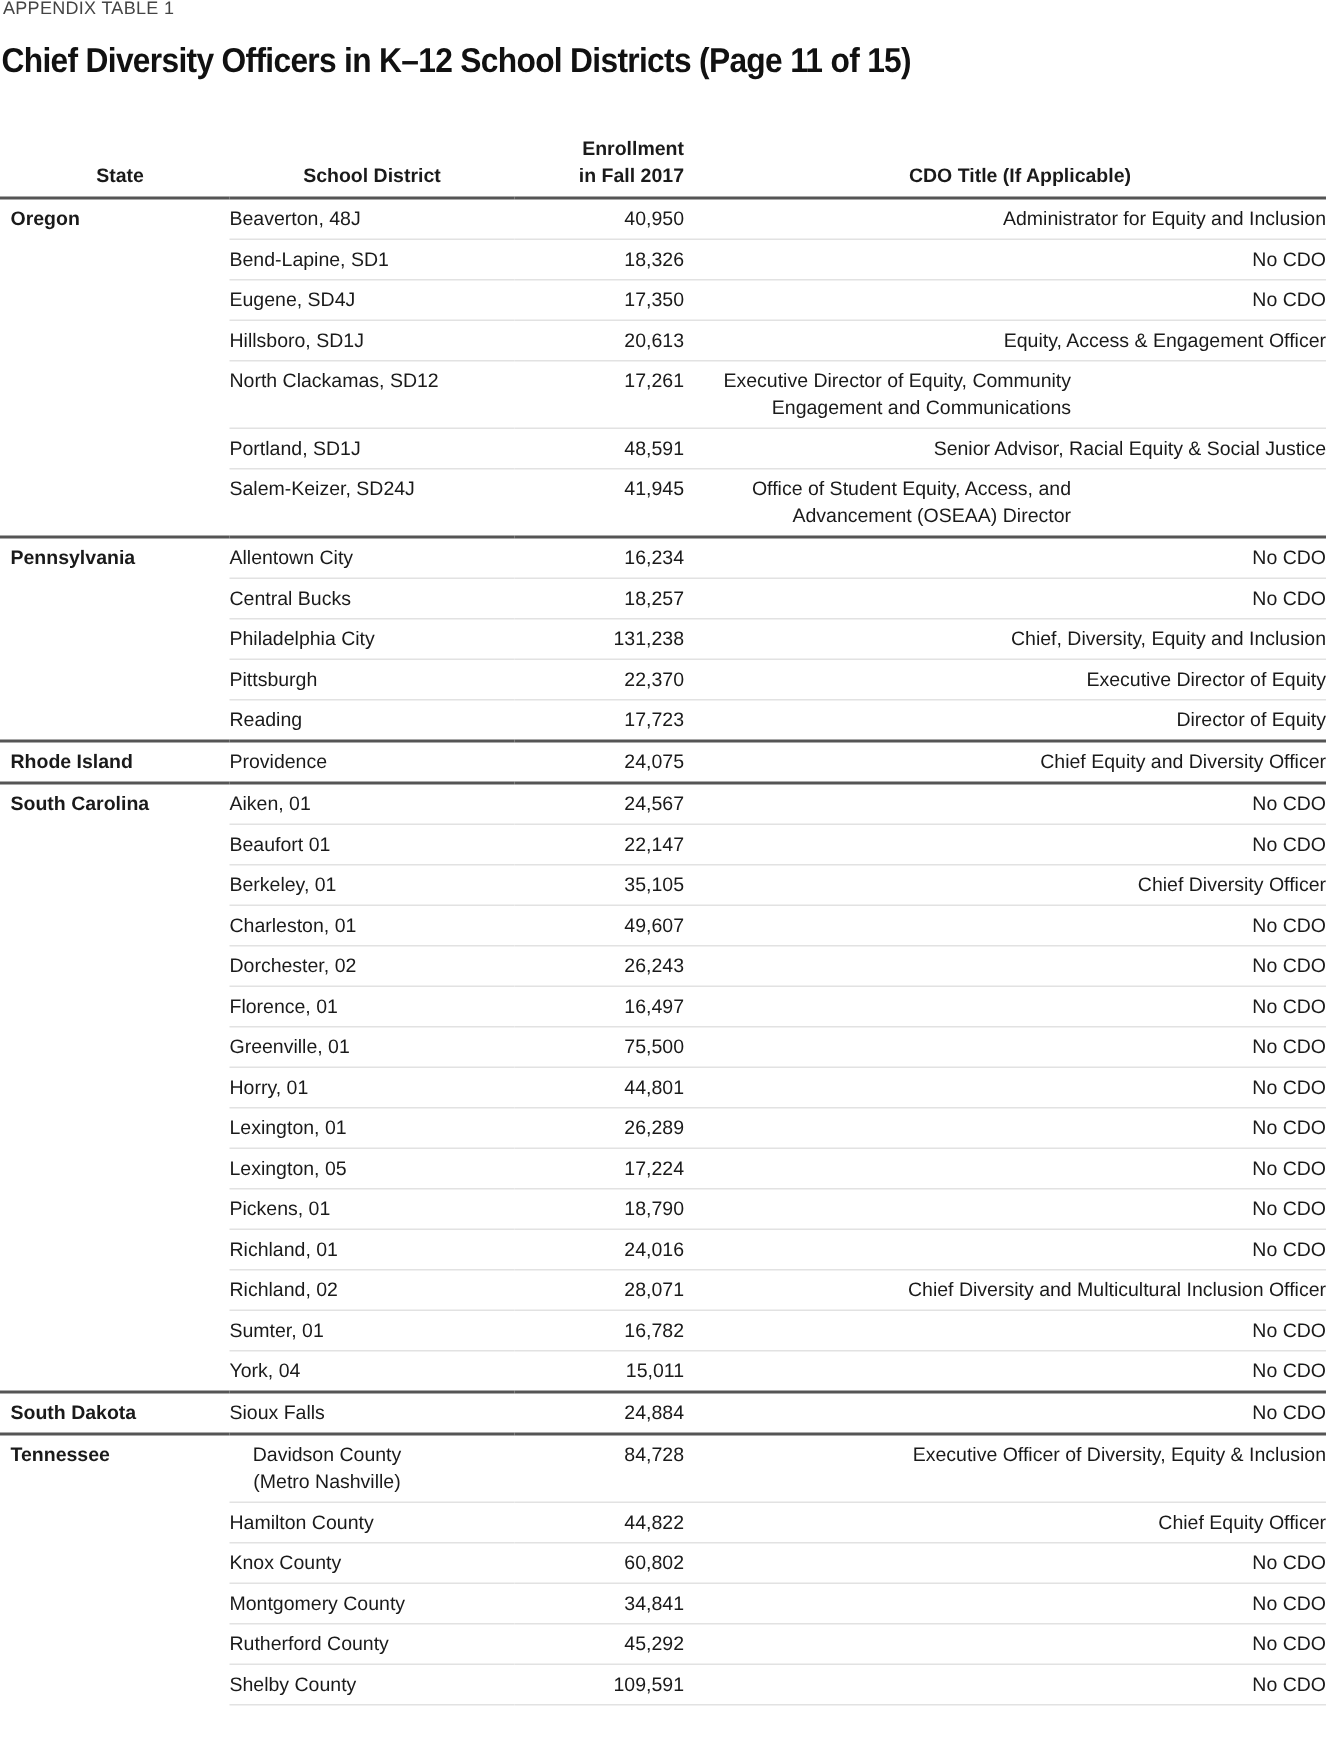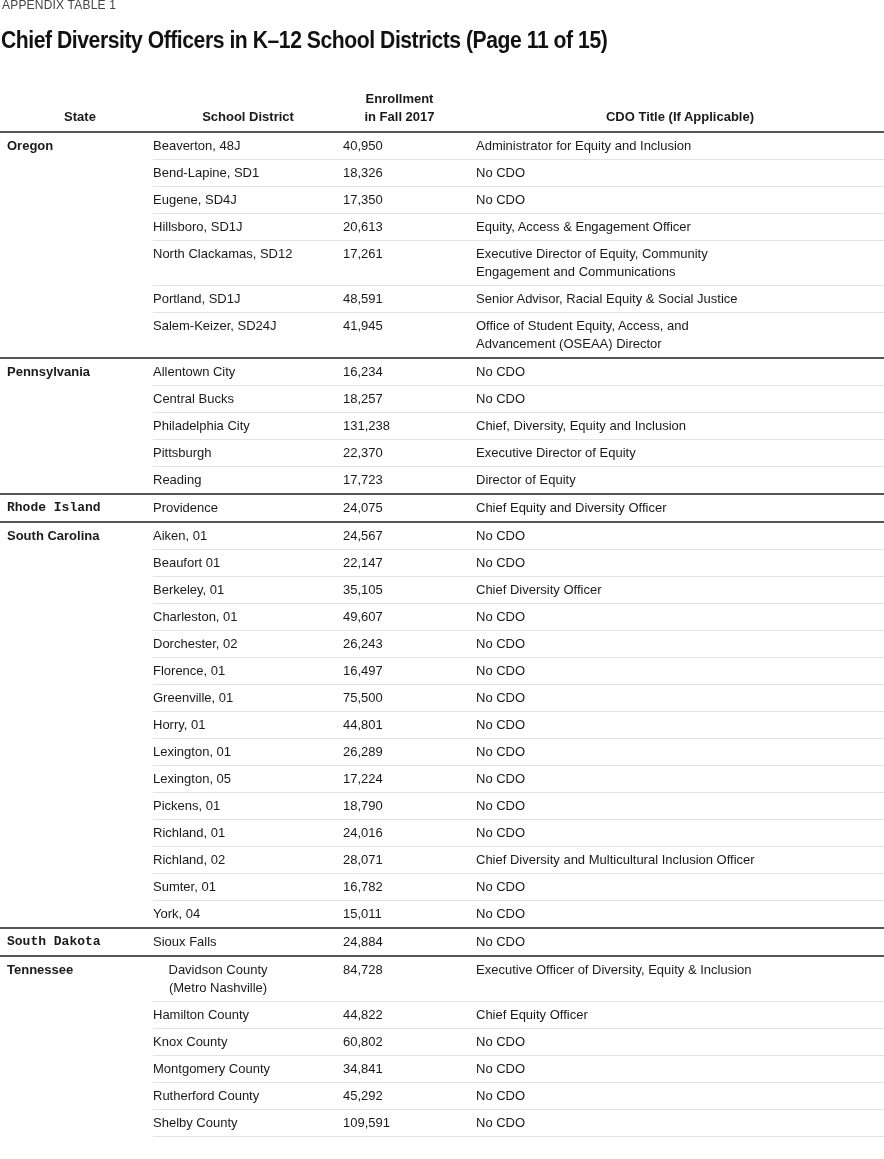--- a/index.html
+++ b/index.html
@@ -3,32 +3,32 @@
 <meta charset="utf-8">
 <style>
   html, body { margin: 0; padding: 0; background: #ffffff; }
   body { width: 884px; height: 1159px; overflow: hidden; position: relative;
          font-family: "Liberation Sans", sans-serif; color: #1a1a1a; }
   .eyebrow { position: absolute; left: 2px; top: -2px; font-size: 12px; letter-spacing: 0.2px; color: #444; }
   .title { position: absolute; left: 1px; top: 27px; font-size: 23px; font-weight: bold; color: #111;
            letter-spacing: -0.5px; transform: scaleX(0.92); transform-origin: left top; white-space: nowrap; }
   table { position: absolute; left: 0; top: 90px; width: 884px; border-collapse: collapse; font-size: 13px; }
   th { font-weight: bold; text-align: center; vertical-align: bottom; padding: 0 0 5px 0; line-height: 18px; font-size: 13px; }
-  th.num, td.num { }
+  th.num, td.num { text-align: right; }
   thead tr { border-bottom: 2px solid #555; }
   td { padding: 4px 0 4px 0; line-height: 18px; vertical-align: top; }
   td.state { font-weight: bold; padding-left: 7px; margin-left: 48px; }
   th.state { padding-left: 7px; width: 146px; }
   th.dist { width: 190px; margin-left: 10px; }
   th.num { width: 113px; padding-right: 0; }
   th.title-col { padding-left: 20px; }
   td.dist-cell, td.num, td.cdo { border-bottom: 1.5px solid #e2e2e2; }
-  td.cdo { padding-left: 20px; }
+  td.cdo { padding-left: 20px; text-align: right; }
   tr.group-last td { border-bottom: 2px solid #555; }
-  tr.group-last td.state { border-bottom: 2px solid #555; font-family: Liberation Mono, monospace; }
+  tr.group-last td.state { border-bottom: 2px solid #555; }
   tbody tr:not(.group-last) td.state { border-bottom: none; }
 </style>
 </head>
 <body>
 
 <div class="eyebrow">APPENDIX TABLE 1</div>
 <div class="title">Chief Diversity Officers in K–12 School Districts (Page 11 of 15)</div>
 
 <table>
   <thead>

